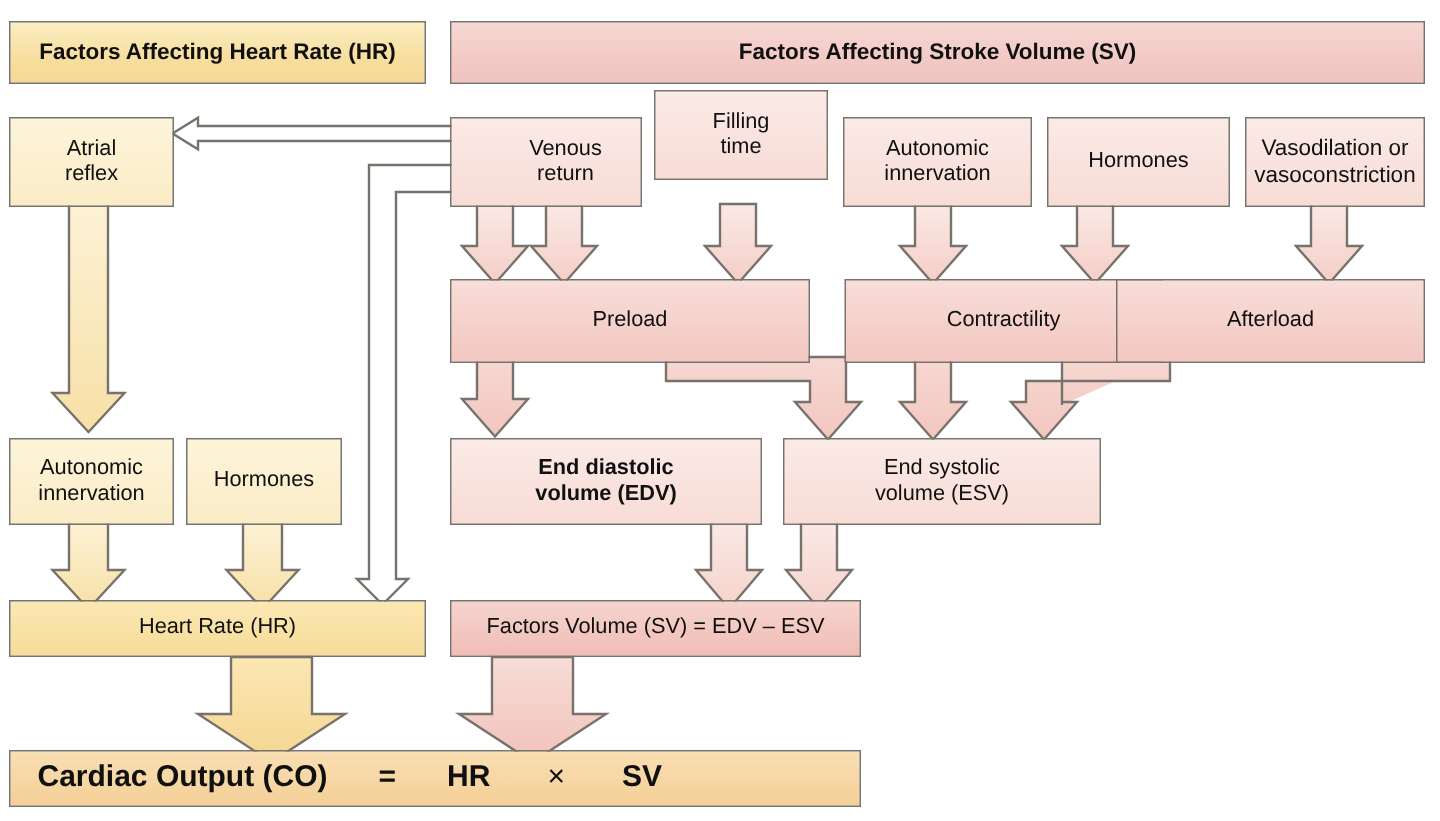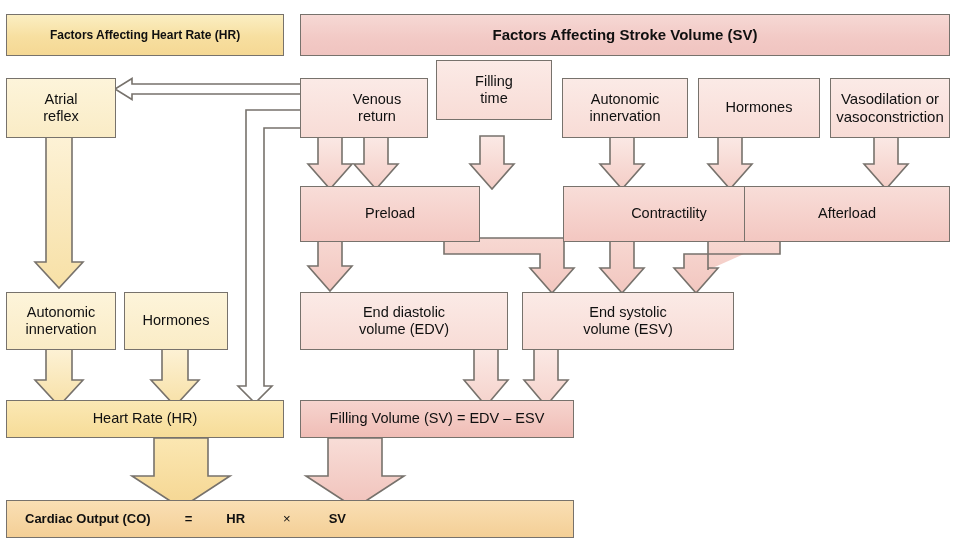--- a/index.html
+++ b/index.html
@@ -7,28 +7,28 @@
   #stage{position:relative;width:960px;height:547px;background:#fff;overflow:hidden;}
 
   
   .box{position:absolute;box-sizing:border-box;border:1.6px solid #77726c;
        display:flex;align-items:center;justify-content:center;text-align:center;
        font-size:14.5px;color:#101010;line-height:1.18;}
   .box span{display:block;padding:0 4px;}
 
   
   .hdr-y{background:linear-gradient(180deg,#fbeec2 0%,#f7dfa0 55%,#f5d894 100%);
-         font-weight:bold;font-size:12px;}
+         font-weight:bold;font-size:15px;}
   .hdr-p{background:linear-gradient(180deg,#f6d8d4 0%,#f2c9c5 60%,#f0c4c0 100%);
          font-weight:bold;font-size:15px;}
 
   .y-light{background:linear-gradient(180deg,#fdf4da 0%,#faecc6 100%);}
   .y-mid  {background:linear-gradient(180deg,#fbe8b4 0%,#f6dc98 100%);}
   .tan    {background:linear-gradient(180deg,#f9dfb4 0%,#f4cf96 100%);
-           font-weight:bold;font-size:13px;justify-content:flex-end;}
+           font-weight:bold;font-size:20px;justify-content:flex-end;}
 
   .p-pale {background:linear-gradient(180deg,#fbeae6 0%,#f8dcd6 100%);}
   .p-mid  {background:linear-gradient(180deg,#f8ddd8 0%,#f3c7c1 100%);}
   .p-deep {background:linear-gradient(180deg,#f6d4ce 0%,#f0bdb6 100%);}
 
   
   .tan span{width:100%;text-align:left;padding-left:18px;}
   .co-row{display:flex;align-items:center;width:100%;padding-left:18px;gap:0;}
   .co-row .cell{white-space:pre;}
 
@@ -233,57 +233,57 @@
 
   <div class="box p-pale" style="left:698px;top:78px;width:122px;height:60px;">
     <span style="white-space:pre-line;">Hormones</span>
   </div>
 
   <div class="box p-pale" style="left:830px;top:78px;width:120px;height:60px;">
     <span style="white-space:pre-line;font-size:15px;">Vasodilation or
 vasoconstriction</span>
   </div>
 
-  <div class="box p-mid" style="left:300px;top:186px;width:180px;height:56px;">
+  <div class="box p-mid" style="left:300px;top:186px;width:240px;height:56px;">
     <span>Preload</span>
   </div>
 
   <div class="box p-mid" style="left:522px;top:186px;width:212px;height:56px;margin-left:41px;">
     <span>Contractility</span>
   </div>
 
   <div class="box p-mid" style="left:744px;top:186px;width:206px;height:56px;">
     <span>Afterload</span>
   </div>
 
   <div class="box y-light" style="left:6px;top:292px;width:110px;height:58px;">
     <span style="white-space:pre-line;">Autonomic
 innervation</span>
   </div>
 
   <div class="box y-light" style="left:124px;top:292px;width:104px;height:58px;">
     <span style="white-space:pre-line;">Hormones</span>
   </div>
 
-  <div class="box p-pale" style="left:300px;top:292px;width:208px;height:58px;">
+  <div class="box p-pale" style="left:300px;top:292px;width:208px;height:58px;font-weight:bold;">
     <span style="white-space:pre-line;">End diastolic
 volume (EDV)</span>
   </div>
 
   <div class="box p-pale" style="left:522px;top:292px;width:212px;height:58px;">
     <span style="white-space:pre-line;">End systolic
 volume (ESV)</span>
   </div>
 
   <div class="box y-mid" style="left:6px;top:400px;width:278px;height:38px;">
     <span>Heart Rate (HR)</span>
   </div>
 
   <div class="box p-deep" style="left:300px;top:400px;width:274px;height:38px;">
-    <span>Filling Volume (SV) = EDV – ESV</span>
+    <span>Factors Volume (SV) = EDV – ESV</span>
   </div>
 
   <div class="box tan" style="left:6px;top:500px;width:568px;height:38px;">
     <div class="co-row">
       <span class="cell" style="width:auto;padding:0;">Cardiac Output (CO)</span>
       <span class="cell" style="width:auto;padding:0 0 0 34px;">=</span>
       <span class="cell" style="width:auto;padding:0 0 0 34px;">HR</span>
       <span class="cell" style="width:auto;padding:0 0 0 38px;font-weight:normal;">×</span>
       <span class="cell" style="width:auto;padding:0 0 0 38px;">SV</span>
     </div>

